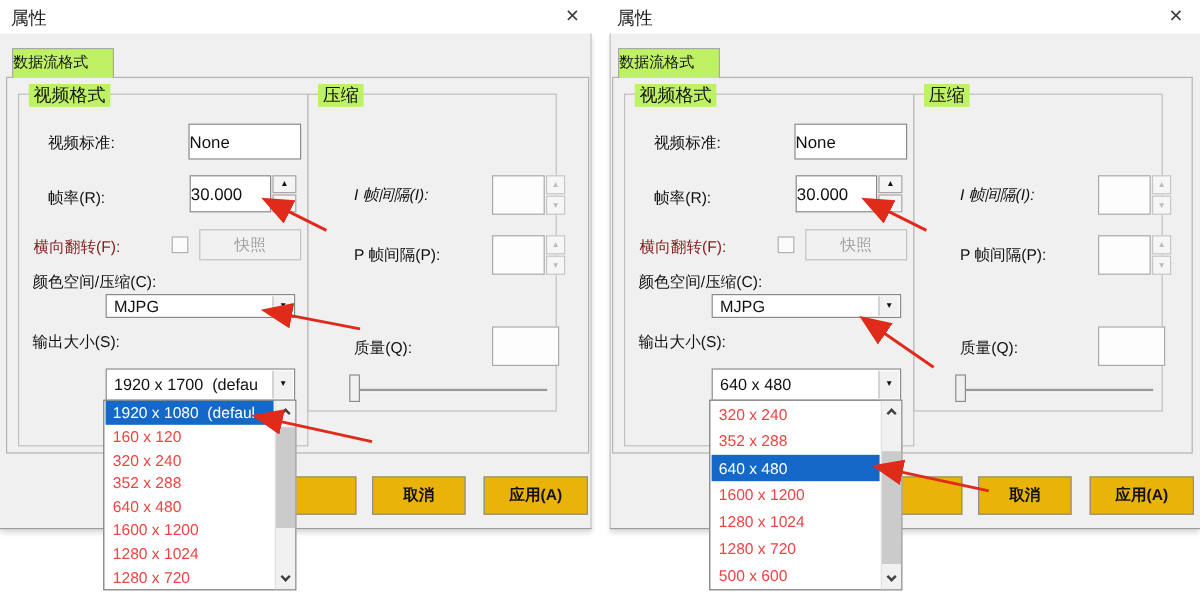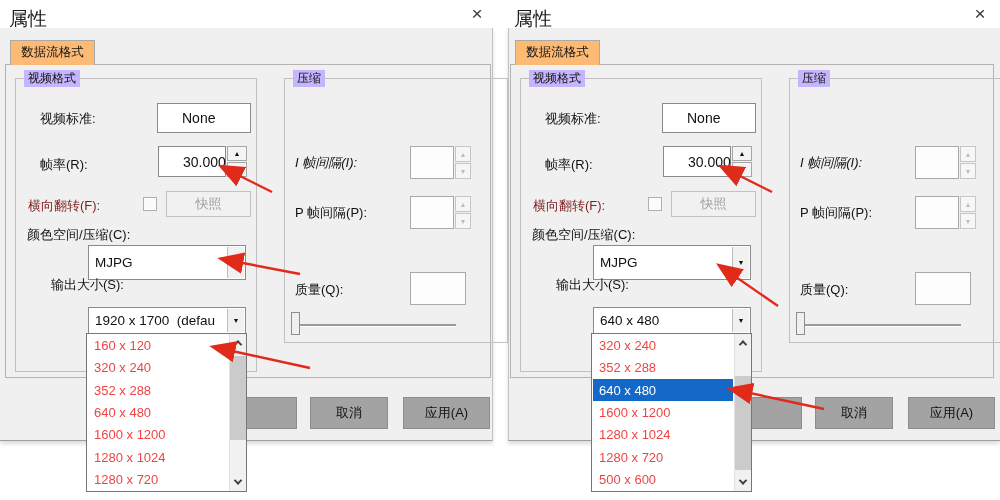--- a/index.html
+++ b/index.html
@@ -5,47 +5,47 @@
   * { margin:0; padding:0; box-sizing:border-box; }
   html,body { width:1000px; height:500px; background:#ffffff; overflow:hidden;
               font-family:"Liberation Sans","DejaVu Sans",sans-serif; color:#111; }
   .stage { position:relative; width:1000px; height:500px; }
 
   .window { position:absolute; top:0; height:500px; }
   .win-left  { left:0;   width:497px; }
   .win-right { left:505px; width:495px; }
 
   .titlebar { position:absolute; left:0; right:0; top:0; height:28px; background:#ffffff; }
-  .title-text { position:absolute; left:9px; top:6px; font-size:19px; color:#1c1c1c;text-align:right; }
+  .title-text { position:absolute; left:9px; top:6px; font-size:15px; color:#1c1c1c;text-align:right; }
   .close-btn { position:absolute; right:9px; top:2px; width:22px; height:24px; text-align:center;
                font-size:19px; line-height:24px; color:#3a3a3a; cursor:default; }
 
   .dlg-body { position:absolute; left:0; right:0; top:28px; height:413px; background:#f0f0f0;
               border:1px solid #c3c3c3; border-top:none; border-bottom:1px solid #9d9d9d;
               box-shadow:0 3px 4px rgba(0,0,0,.14); }
   .win-left  .dlg-body { border-left:none; right:4px; }
   .win-right .dlg-body { border-right:none; left:3px; }
 
-  .tab { position:absolute; left:10px; top:40px; width:85px; height:25px; background:#fdba74;
+  .tab { position:absolute; left:10px; top:40px; width:85px; height:25px; background:#bef264;
          border:1px solid #a9a9a9; border-bottom:none; z-index:3; font-size:12.5px;
-         text-align:center; line-height:23px; }
+         line-height:23px; }
   .tab-panel { position:absolute; left:5px; top:64px; right:6px; height:314px;
                border:1px solid #b3b3b3; background:#f0f0f0; z-index:1; }
 
   .groupbox { position:absolute; border:1px solid #c0c0c0; z-index:2; }
   .grp-video { left:15px; top:78px; width:242px; height:294px; }
-  .grp-comp  { left:284px; top:78px; width:224px; height:265px; }
-  .grp-label { position:absolute; top:-9px; left:8px; background:#c4b5fd; padding:0 4px; font-size:12px; }
+  .grp-comp  { left:256px; top:78px; width:208px; height:265px; }
+  .grp-label { position:absolute; top:-9px; left:8px; background:#bef264; padding:0 4px; font-size:15px; }
 
   .lbl { position:absolute; font-size:13px; color:#111; z-index:2; white-space:nowrap;text-align:center; }
   .lbl-right { text-align:left; }
   .lbl-gray { color:#7f1d1d; }
 
   .box { position:absolute; background:#ffffff; border:1px solid #898989; z-index:2;
-         display:flex; align-items:center; padding-left:24px; font-size:14px; white-space:pre; }
+         display:flex; align-items:center; padding-left:0; font-size:14px; white-space:pre; }
   .box-dis { background:#fdfdfd; border:1px solid #a9a9a9; }
 
   .l-vstd { left:40px;  top:110px; width:112px; }
   .f-vstd { left:157px; top:103px; width:94px;  height:30px; }
   .l-rate { left:40px;  top:156px; width:112px; }
   .f-rate { left:158px; top:146px; width:68px;  height:31px; }
 
   .spin { position:absolute; display:flex; flex-direction:column; z-index:2; }
   .spin-rate { left:227px; top:146px; width:20px; height:31px; }
   .spin-btn { flex:1; border:1px solid #a6a6a6; background:#f4f4f4; display:flex;
@@ -56,45 +56,45 @@
   .spin-p { left:455px; top:196px; width:16px; height:33px; }
 
   .l-flip { left:28px; top:197px; width:103px; }
   .checkbox { position:absolute; left:143px; top:197px; width:14px; height:14px;
               background:#fbfbfb; border:1px solid #b0b0b0; z-index:2; }
   .btn-snapshot { position:absolute; left:166px; top:191px; width:85px; height:26px;
                   background:#f1f1f1; border:1px solid #c2c2c2; color:#9e9e9e; font-size:13px;
                   display:flex; align-items:center; justify-content:center; z-index:2; }
 
   .l-cspace { left:27px; top:226px; }
-  .l-osize  { left:27px; top:276px;margin-left:24px; }
+  .l-osize  { left:27px; top:276px; }
 
   .combo { position:absolute; background:#ffffff; border:1px solid #8a8a8a; z-index:2; }
-  .combo-1 { left:88px; top:245px; width:158px; height:35px; }
+  .combo-1 { left:88px; top:245px; width:158px; height:20px; }
   .combo-2 { left:88px; top:307px; width:158px; height:27px; }
   .combo-value { position:absolute; left:6px; right:20px; top:0; bottom:0; display:flex;
                  align-items:center; font-size:13.5px; white-space:pre; overflow:hidden; }
   .combo-btn { position:absolute; top:1px; right:1px; bottom:1px; width:17px; background:#f1f1f1;
                border-left:1px solid #bdbdbd; display:flex; align-items:center; justify-content:center;
                font-size:7px; color:#111; }
 
   .l-i { left:295px; top:154px; width:110px;font-style:italic; }
   .l-p { left:295px; top:204px; width:110px; }
   .l-q { left:295px; top:281px; width:110px; }
   .f-i { left:410px; top:146px; width:44px; height:33px; }
   .f-p { left:410px; top:196px; width:44px; height:33px; }
   .f-q { left:410px; top:272px; width:56px; height:33px; }
 
   .slider-track { position:absolute; left:299px; top:324px; width:157px; height:2px;
                   background:#9a9a9a; box-shadow:0 1px 0 #ffffff; z-index:2; }
   .slider-thumb { position:absolute; left:291px; top:312px; width:9px; height:23px;
                   background:#f0f0f0; border:1px solid #8d8d8d; z-index:3; }
 
-  .btn { position:absolute; top:397px; height:32px; background:#a3a3a3; border:1px solid #8d8d8d;
-         font-size:13px; display:flex; align-items:center; justify-content:center; z-index:10; }
+  .btn { position:absolute; top:397px; height:32px; background:#eab308; border:1px solid #8d8d8d;
+         font-size:13px; display:flex; align-items:center; justify-content:center; z-index:10;font-weight:bold; }
   .btn-ok     { left:212px; width:85px; }
   .btn-cancel { left:310px; width:78px; }
   .btn-apply  { left:403px; width:87px; }
 
   .dropdown { position:absolute; left:86px; top:333px; width:161px; height:159px;
               background:#ffffff; border:1px solid #767676; z-index:40; }
   .dd-items { position:absolute; left:1px; top:0; right:18px; bottom:0; display:flex; flex-direction:column; }
   .dd-item { flex:1; display:flex; align-items:center; padding-left:6px; font-size:13px;
              white-space:pre; overflow:hidden; color:#ef4444; }
   .dd-item.sel { background:#1469c8; color:#ffffff; }
@@ -172,20 +172,21 @@
     <div class="box box-dis f-q"></div>
     <div class="slider-track"></div>
     <div class="slider-thumb"></div>
 
     <div class="btn btn-ok"></div>
     <div class="btn btn-cancel">取消</div>
     <div class="btn btn-apply">应用(A)</div>
 
     <div class="dropdown">
       <div class="dd-items">
+        <div class="dd-item sel">1920 x 1080  (defaul</div>
         <div class="dd-item">160 x 120</div>
         <div class="dd-item">320 x 240</div>
         <div class="dd-item">352 x 288</div>
         <div class="dd-item">640 x 480</div>
         <div class="dd-item">1600 x 1200</div>
         <div class="dd-item">1280 x 1024</div>
         <div class="dd-item">1280 x 720</div>
       </div>
       <div class="dd-scroll">
         <span class="dd-arrow up">

